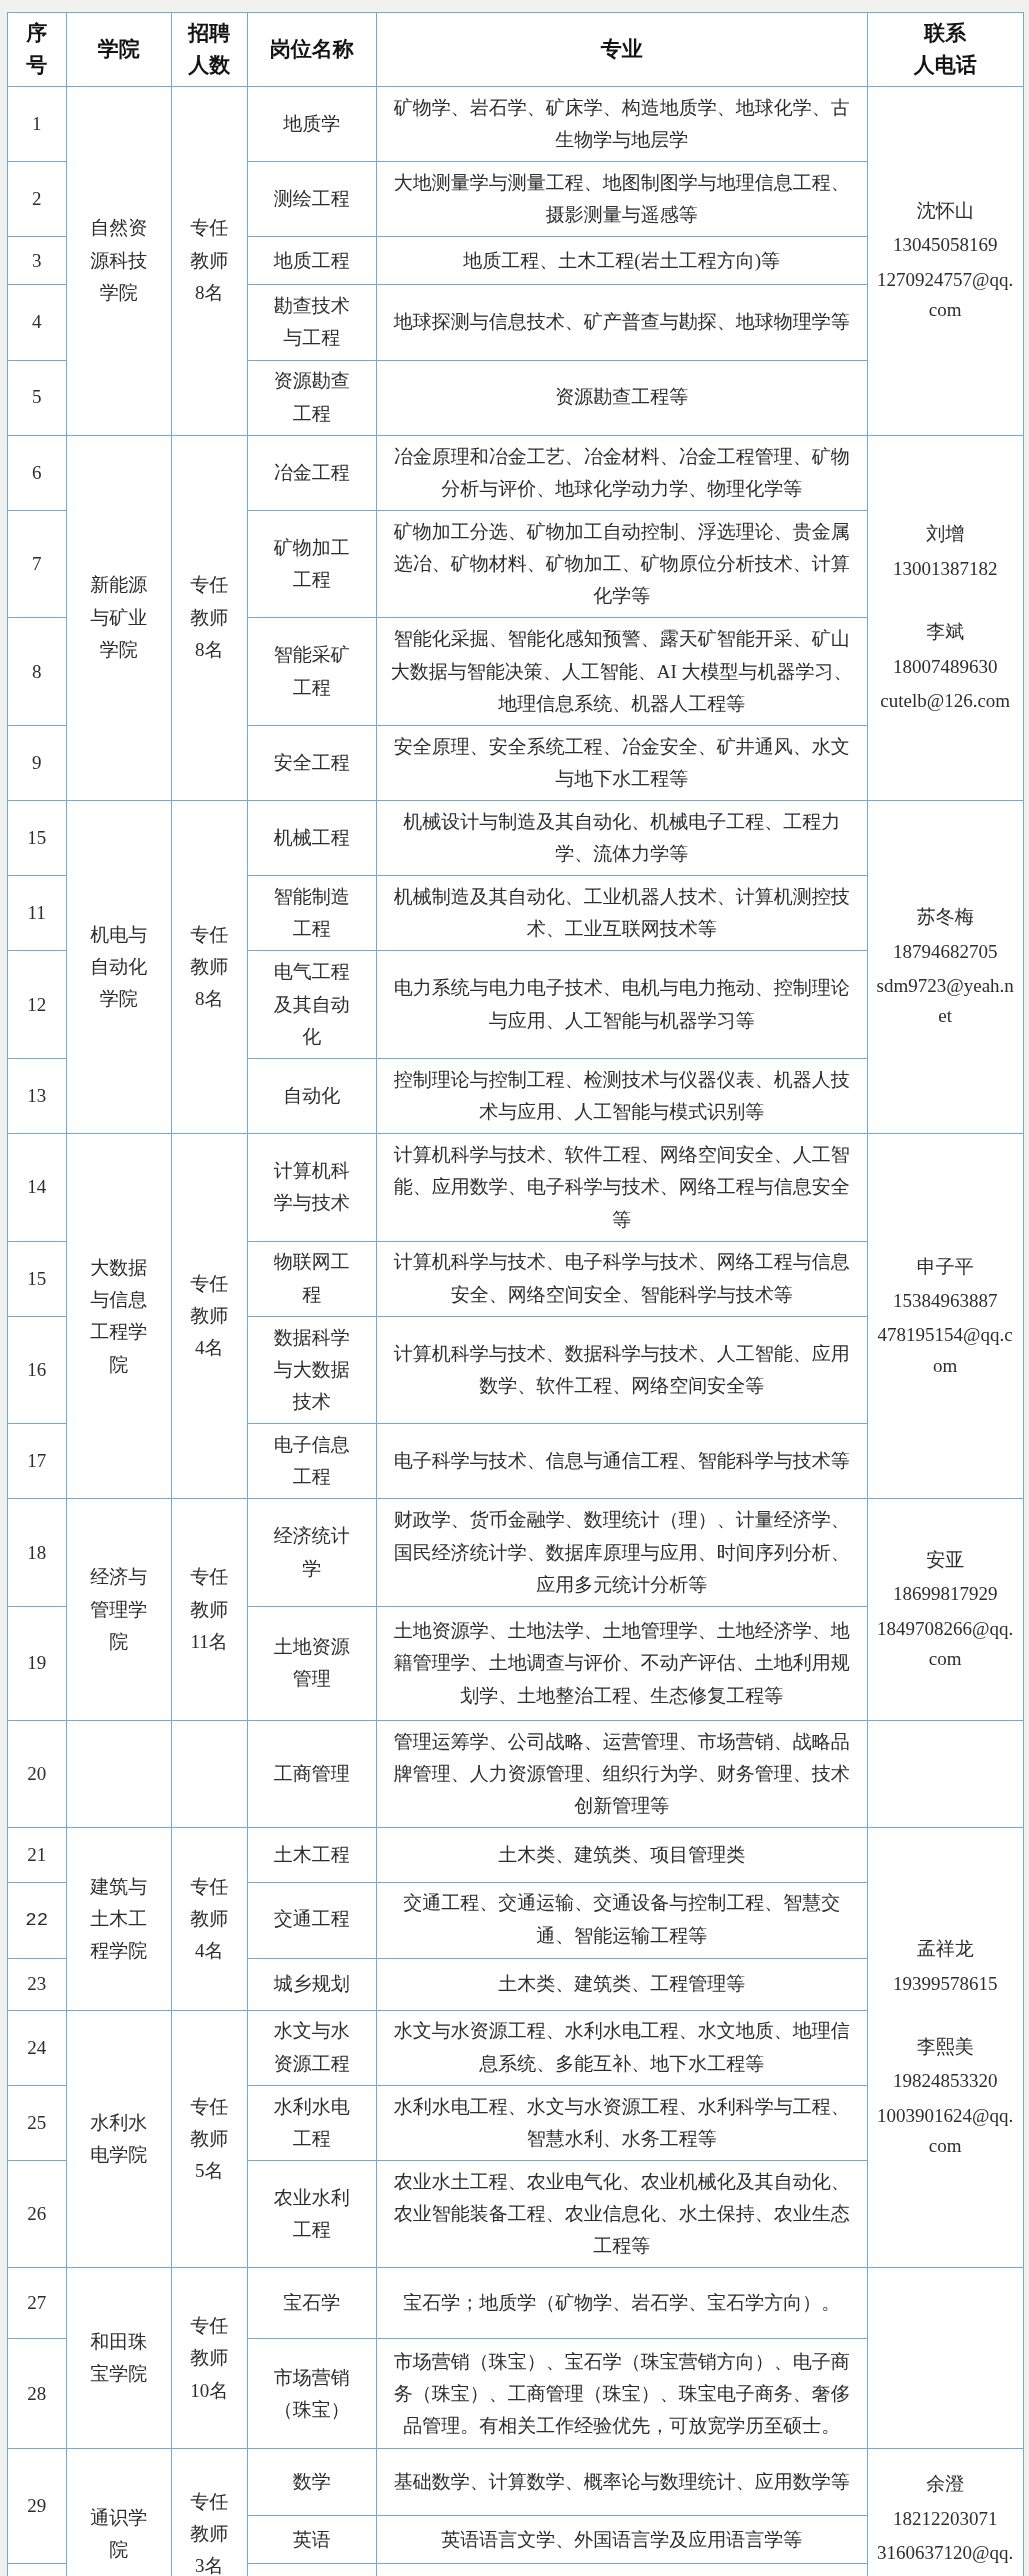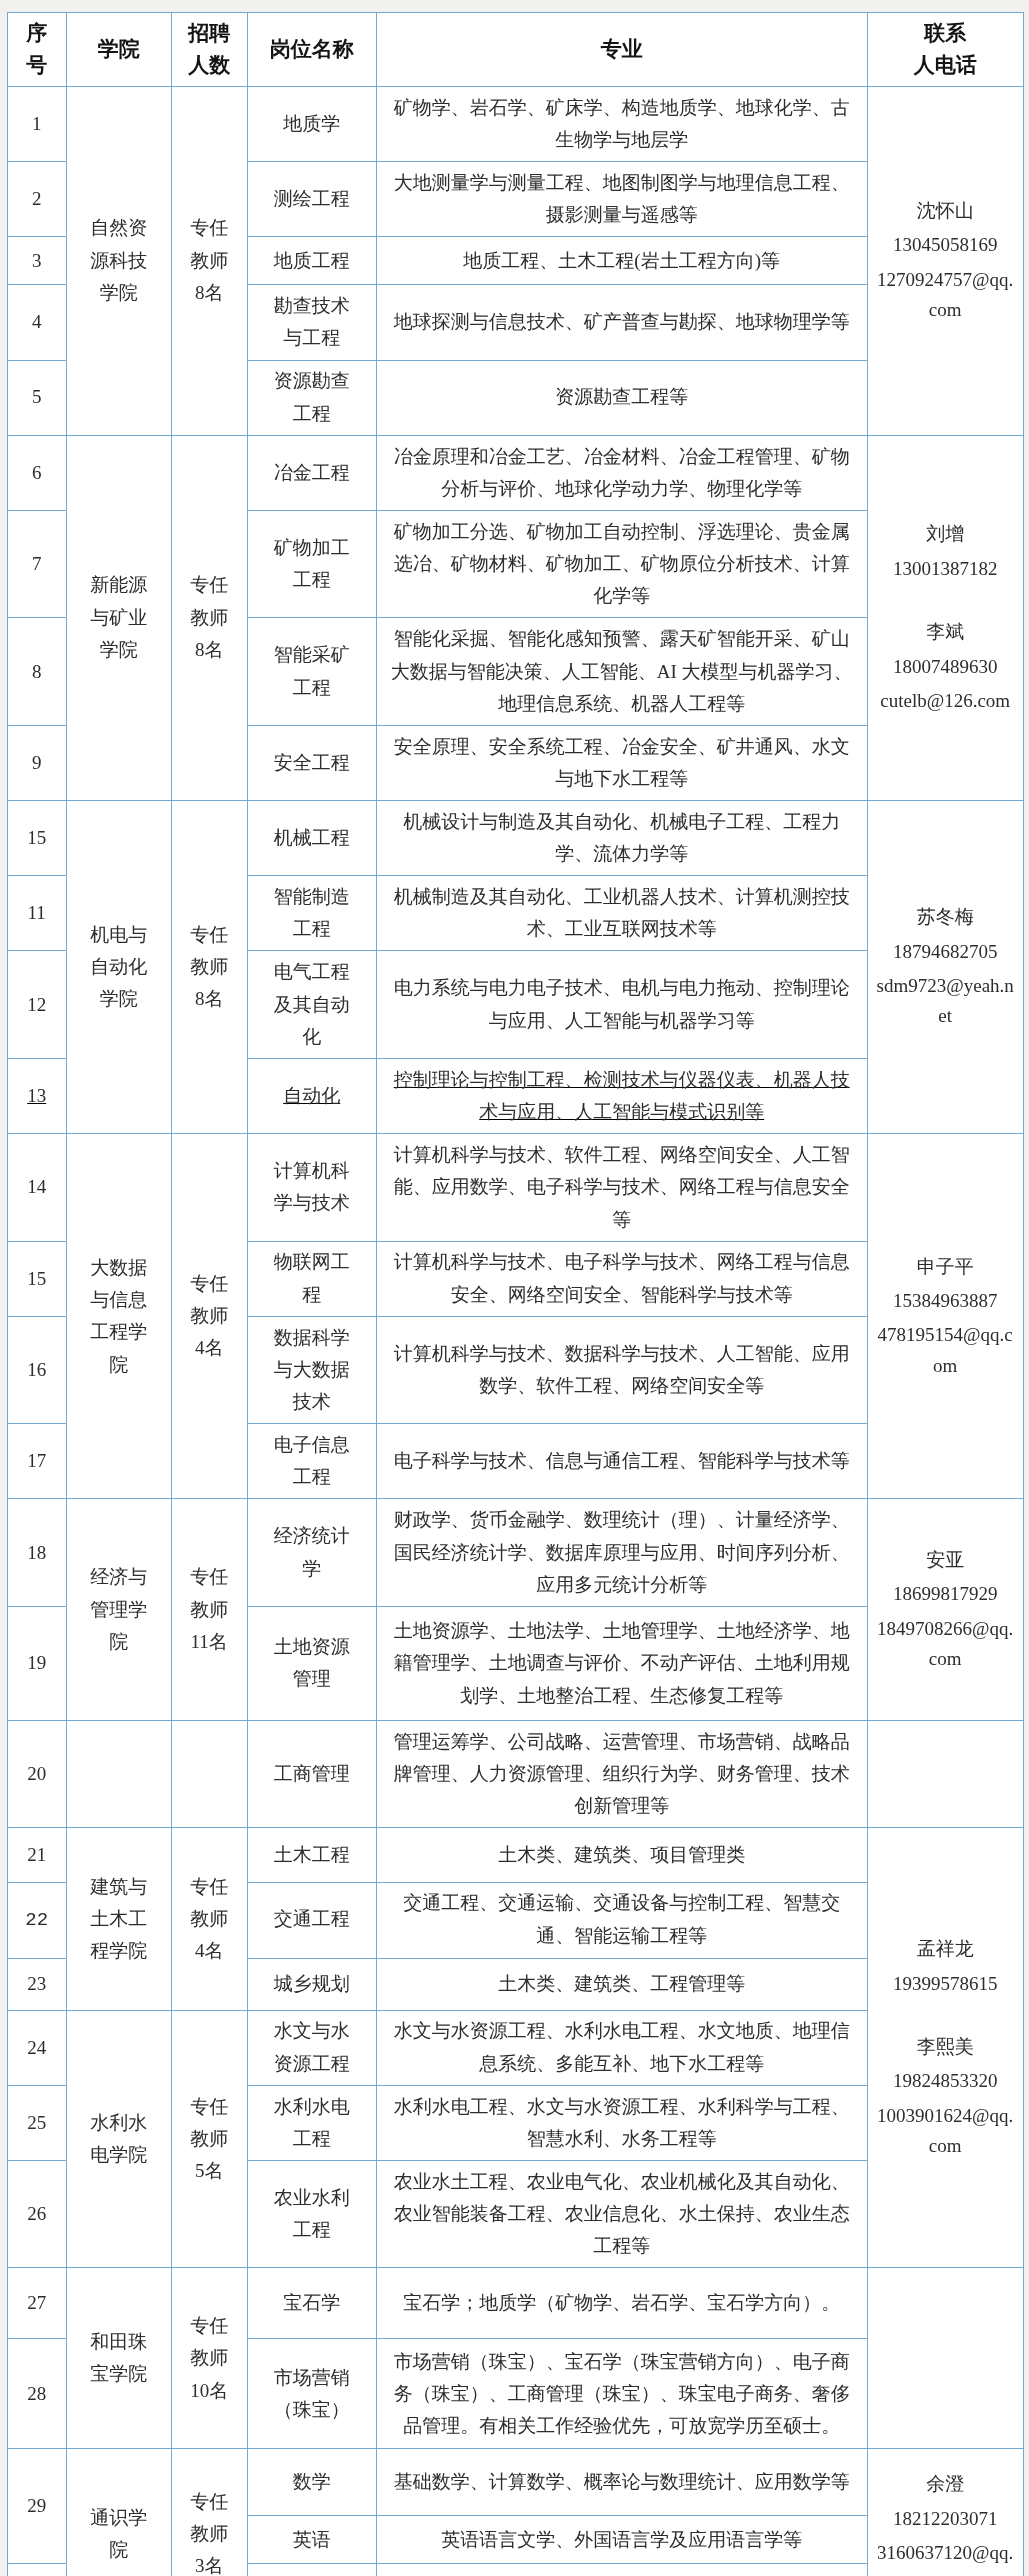--- a/index.html
+++ b/index.html
@@ -175,21 +175,21 @@
 工程</td>
           <td class="major">机械制造及其自动化、工业机器人技术、计算机测控技术、工业互联网技术等</td>
         </tr>
         <tr style="height: 90px;">
           <td>12</td>
           <td>电气工程
 及其自动
 化</td>
           <td class="major">电力系统与电力电子技术、电机与电力拖动、控制理论与应用、人工智能与机器学习等</td>
         </tr>
-        <tr style="height: 67px; text-decoration: underline;">
+        <tr style="height: 67px;">
           <td>13</td>
           <td>自动化</td>
           <td class="major">控制理论与控制工程、检测技术与仪器仪表、机器人技术与应用、人工智能与模式识别等</td>
         </tr>
         <tr class="sec" style="height: 86px;">
           <td>14</td>
           <td rowspan="4">大数据
 与信息
 工程学
 院</td>

